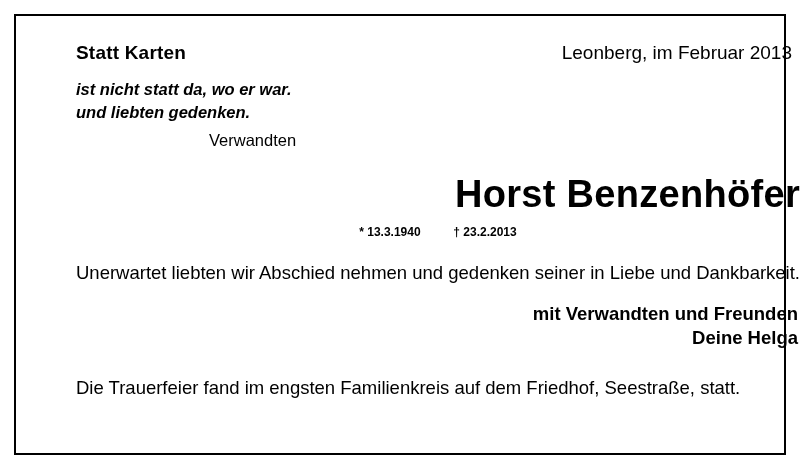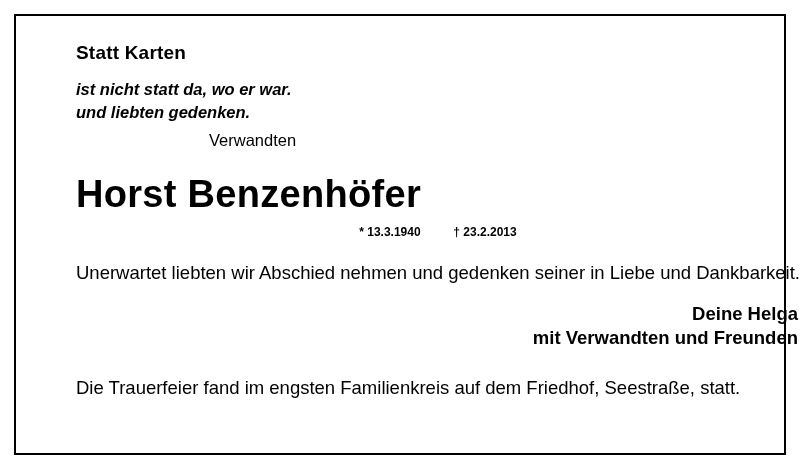--- a/index.html
+++ b/index.html
@@ -59,21 +59,21 @@
     white-space: nowrap;
   }
   .verse-author {
     margin-top: 5px;
     font-style: normal;
     font-weight: normal;
     font-size: 16.5px;
     padding-left: 133px;
   }
   .name {
-    text-align: left;
+    text-align: right;
     font-size: 38px;
     font-weight: bold;
     margin-top: 22px;
     letter-spacing: 0.3px;
   }
   .dates {
     text-align: center;
     font-size: 12px;
     font-weight: bold;
     margin-top: 9px;
@@ -102,41 +102,42 @@
   }
 </style>
 </head>
 <body>
 
 <div class="obituary">
   <div class="inner">
 
     <div class="header-row">
       <span class="statt-karten">Statt Karten</span>
+      <span class="place-date">Leonberg, im Februar 2013</span>
     </div>
 
     <div class="verse">
       <div>ist nicht statt da, wo er war.</div>
       <div>und liebten gedenken.</div>
       <div class="verse-author">Verwandten</div>
     </div>
 
     <div class="name">Horst Benzenhöfer</div>
 
     <div class="dates">
       <span>* 13.3.1940</span>
       <span class="sep"></span>
       <span>† 23.2.2013</span>
     </div>
 
     <div class="paragraph">Unerwartet liebten wir Abschied nehmen und gedenken seiner in Liebe und Dankbarkeit.</div>
 
     <div class="signature">
+      <div>mit Verwandten und Freunden</div>
       <div>Deine Helga</div>
-      <div>mit Verwandten und Freunden</div>
     </div>
 
     <div class="closing">
       <div>Die Trauerfeier fand im engsten Familienkreis auf dem Friedhof, Seestraße, statt.</div>
 
     </div>
 
   </div>
 </div>
 

